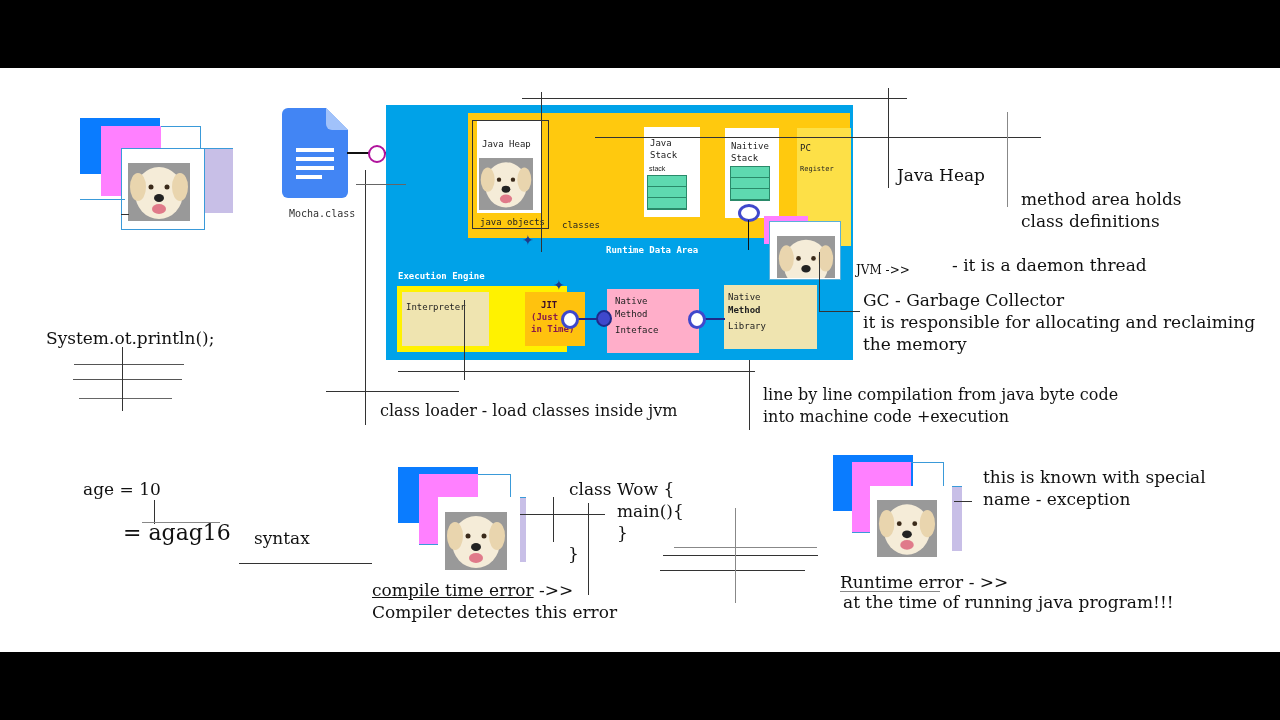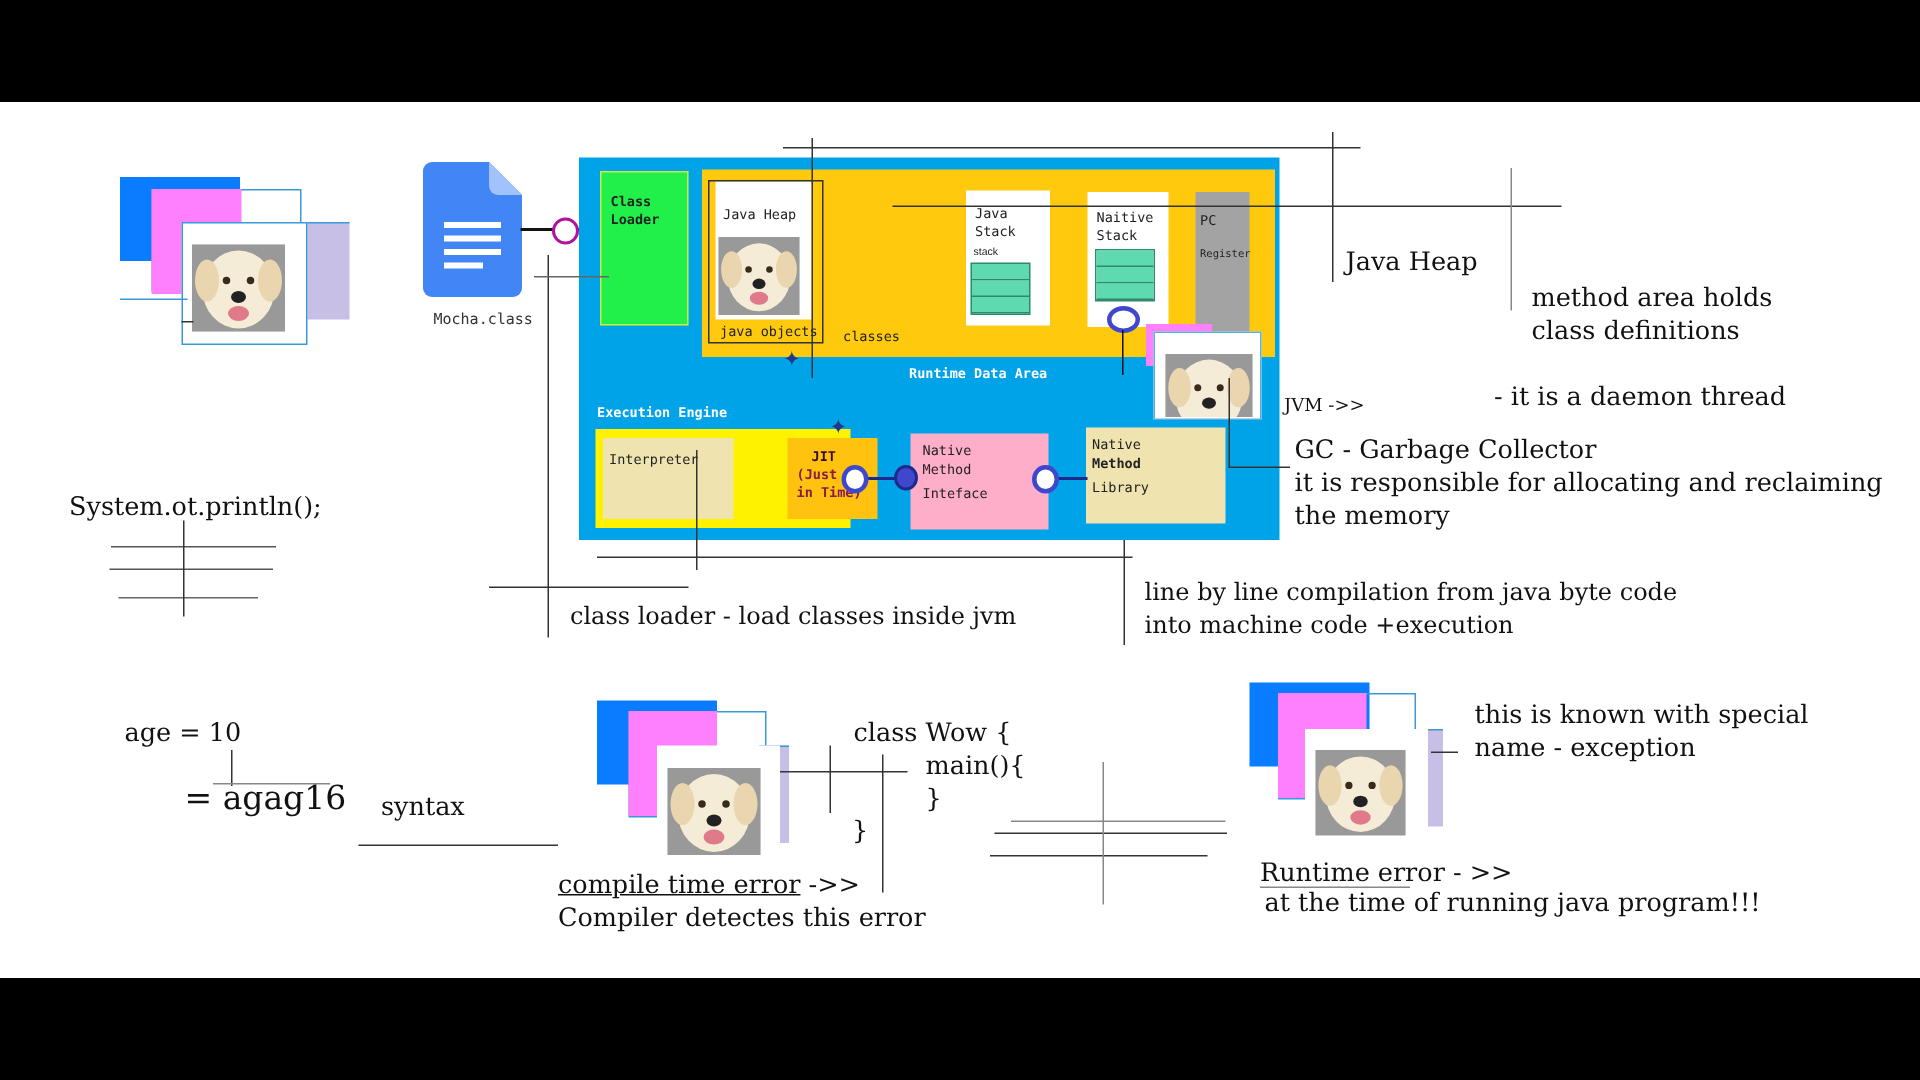--- a/index.html
+++ b/index.html
@@ -56,23 +56,20 @@
     <rect x="14" y="67" width="26" height="4" fill="#fff"></rect>
   </svg>
 </div>
 <div class="abs mono" style="left:289px;top:208px;font-size:10px;color:#333;">Mocha.class</div>
 
 <div class="hl" style="left:347px;top:152px;width:55px;height:2px;background:#111;"></div>
 <div class="connector" style="left:368px;top:145px;width:14px;height:14px;background:#fff;border:2px solid #b0139c;"></div>
 
 <div class="jvm">
 
-  <div class="box" style="left:14px;top:9px;width:57px;height:101px;background:#22f04a;border:1px solid #c9e84a;">
-    <div class="lbl" style="position:absolute;left:6px;top:14px;font-weight:bold;width:50px;white-space:normal;">Class Loader</div>
-  </div>
 
   <div class="box" style="left:82px;top:8px;width:382px;height:125px;background:#ffc90e;">
 
     <div class="box" style="left:9px;top:8px;width:64px;height:92px;background:#fff;">
       <div class="lbl" style="position:absolute;left:5px;top:17px;">Java Heap</div>
       <div class="dog" style="left:2px;top:37px;width:54px;height:52px;">
         <svg width="54" height="52" viewBox="0 0 62 58">
           <rect width="62" height="58" fill="#999"></rect>
           <ellipse cx="31" cy="30" rx="24" ry="26" fill="#f5ecd8"></ellipse>
           <ellipse cx="10" cy="24" rx="8" ry="14" fill="#e9d5ae"></ellipse>
@@ -101,21 +98,21 @@
     <div class="box" style="left:176px;top:14px;width:56px;height:90px;background:#fff;">
       <div class="lbl" style="position:absolute;left:6px;top:10px;width:48px;white-space:normal;">Java Stack</div>
       <div class="abs" style="left:5px;top:38px;font-family:'Liberation Sans',sans-serif;font-size:7px;color:#222;">stack</div>
       <div class="abs stacks" style="left:3px;top:48px;width:38px;border:1px solid #2a8a6a;">
           <div></div>
           <div></div>
           <div></div>
         </div>
     </div>
 
-    <div class="box" style="left:329px;top:15px;width:36px;height:118px;background:#a3a3a3;">
+    <div class="box" style="left:329px;top:15px;width:54px;height:118px;background:#fde047;">
       <div class="lbl" style="position:absolute;left:3px;top:14px;">PC</div>
       <div class="lbl" style="position:absolute;left:3px;top:35px;font-size:7px;">Register</div>
     </div>
   </div>
 
   <div class="abs mono" style="left:220px;top:140px;font-size:9px;font-weight:bold;color:#fff;">Runtime Data Area</div>
 
   <div class="abs mono" style="left:12px;top:166px;font-size:9px;font-weight:bold;color:#fff;">Execution Engine</div>
   <div class="box" style="left:11px;top:181px;width:170px;height:66px;background:#fff200;">
     <div class="box" style="left:5px;top:6px;width:87px;height:54px;background:#efe4b0;">
@@ -178,21 +175,21 @@
 <div class="vl" style="left:748px;top:220px;height:30px;background:#111;"></div>
 <div class="hl" style="left:820px;top:311px;width:40px;"></div>
 <div class="vl" style="left:819px;top:252px;height:60px;"></div>
 <div class="abs" style="left:522px;top:233px;font-size:14px;color:#1e3a8a;line-height:14px;">✦</div>
 <div class="abs" style="left:553px;top:278px;font-size:14px;color:#1e3a8a;line-height:14px;">✦</div>
 
 <div class="abs serif" style="left:897px;top:164px;font-size:17px;">Java Heap</div>
 <div class="abs serif" style="left:1021px;top:188px;font-size:17px;">method area holds</div>
 <div class="abs serif" style="left:1021px;top:210px;font-size:17px;">class definitions</div>
 <div class="abs serif" style="left:856px;top:259px;font-size:12px;">JVM -&gt;&gt;</div>
-<div class="abs serif" style="left:952px;top:254px;font-size:17px;margin-left:44px;">- it is a daemon thread</div>
+<div class="abs serif" style="left:952px;top:254px;font-size:17px;">- it is a daemon thread</div>
 <div class="abs serif" style="left:863px;top:289px;font-size:17px;">GC - Garbage Collector</div>
 <div class="abs serif" style="left:863px;top:311px;font-size:17px;">it is responsible for allocating and reclaiming</div>
 <div class="abs serif" style="left:863px;top:333px;font-size:17px;">the memory</div>
 <div class="abs serif" style="left:380px;top:400px;font-size:16px;">class loader - load classes inside jvm</div>
 <div class="abs serif" style="left:763px;top:384px;font-size:16px;">line by line compilation from java byte code</div>
 <div class="abs serif" style="left:763px;top:406px;font-size:16px;">into machine code +execution</div>
 
 <div class="abs serif" style="left:46px;top:327px;font-size:17px;">System.ot.println();</div>
 <div class="hl" style="left:74px;top:364px;width:110px;background:#555;"></div>
 <div class="hl" style="left:73px;top:379px;width:109px;background:#555;"></div>

